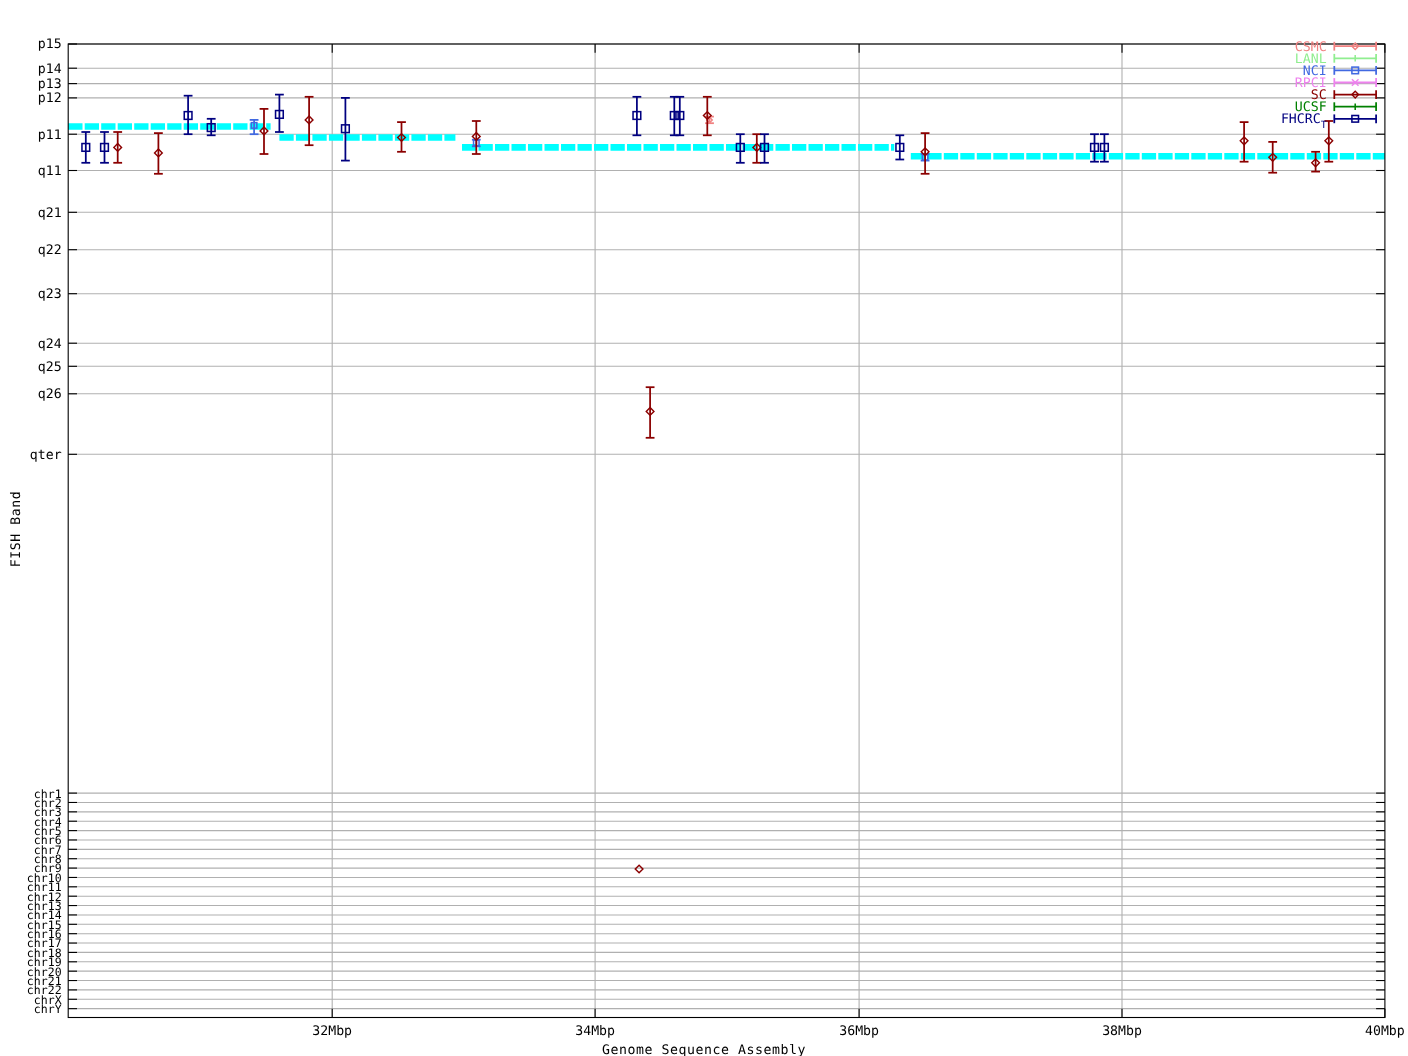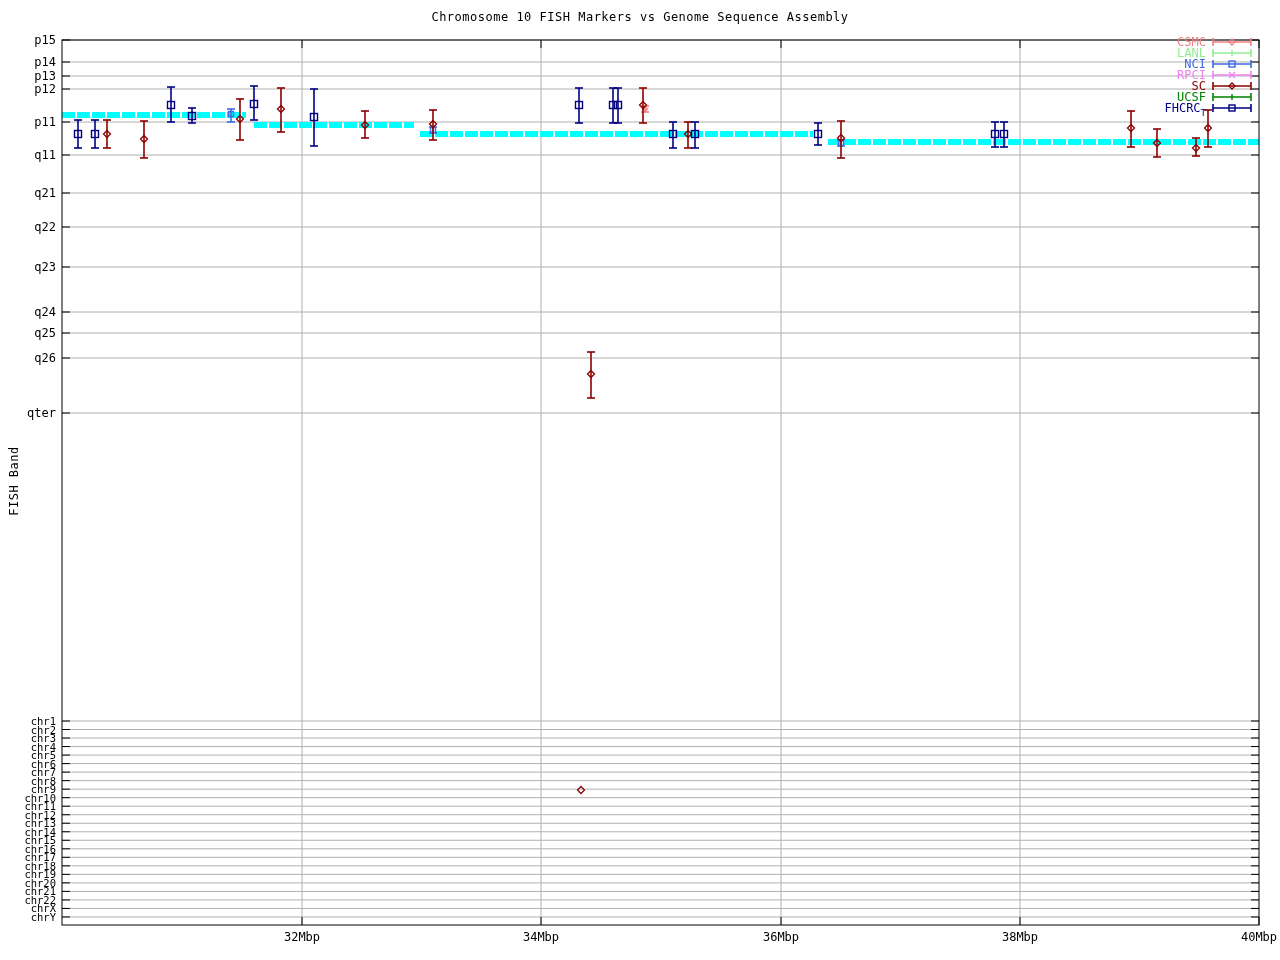--- a/index.html
+++ b/index.html
@@ -390,15 +390,15 @@
         </g>
         <g>
           <text x="1206" y="112" text-anchor="end" fill="#000080" style="fill: rgb(0, 0, 128);"><tspan>FHCRC</tspan><tspan dy="4" font-size="9">T</tspan></text>
           <line x1="1213" y1="108" x2="1251" y2="108" stroke="#000080" stroke-width="1.6"></line>
           <line x1="1213" y1="104" x2="1213" y2="112" stroke="#000080" stroke-width="1.6"></line>
           <line x1="1251" y1="104" x2="1251" y2="112" stroke="#000080" stroke-width="1.6"></line>
           <rect x="1229" y="105" width="6" height="6" fill="none" stroke="#000080" stroke-width="1.4"></rect>
         </g>
       </g>
   </svg>
-  <div id="chart-title" class="overlay">Chromosome 10 FISH Markers vs Genome Sequence Assembly</div>
+  <div id="x-axis-label" class="overlay">Genome Sequence Assembly</div>
   <div id="y-axis-label" class="overlay">FISH Band</div>
 </div>
 
 </body></html>

